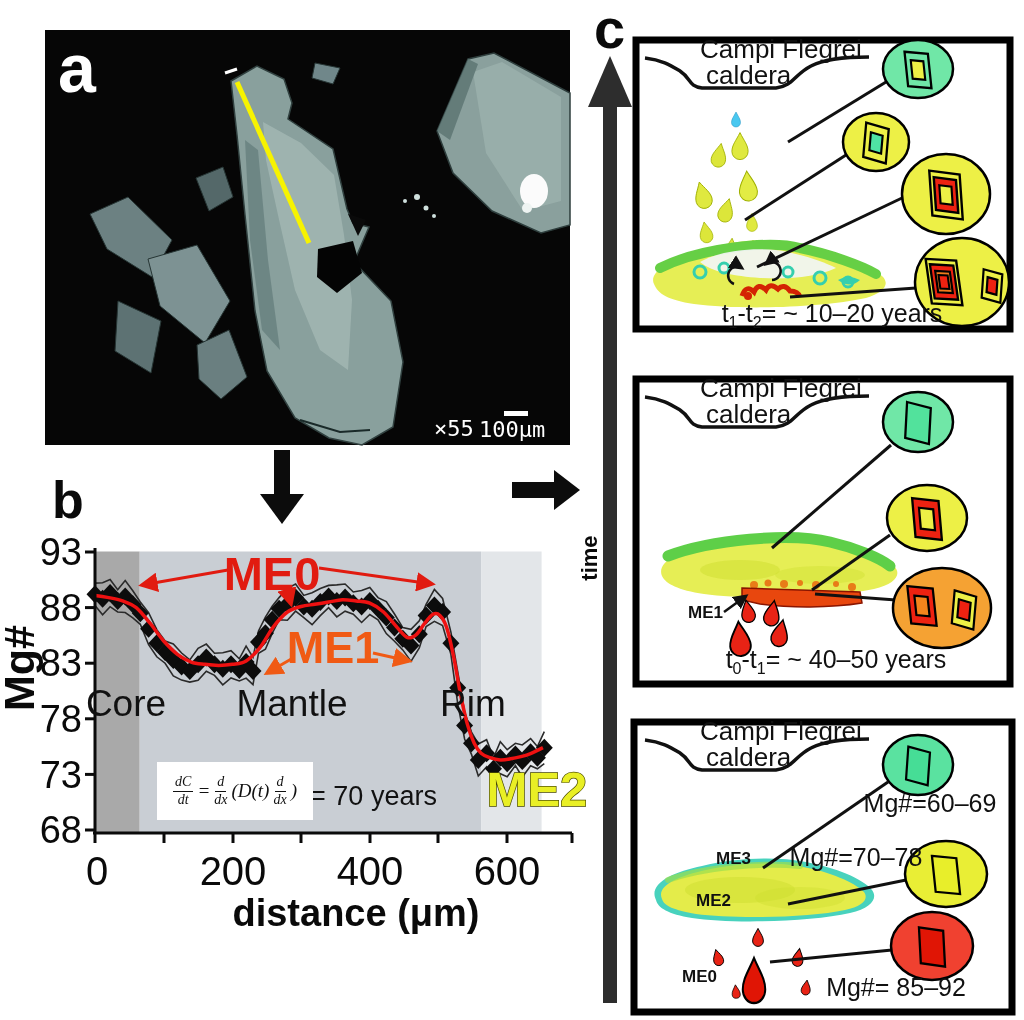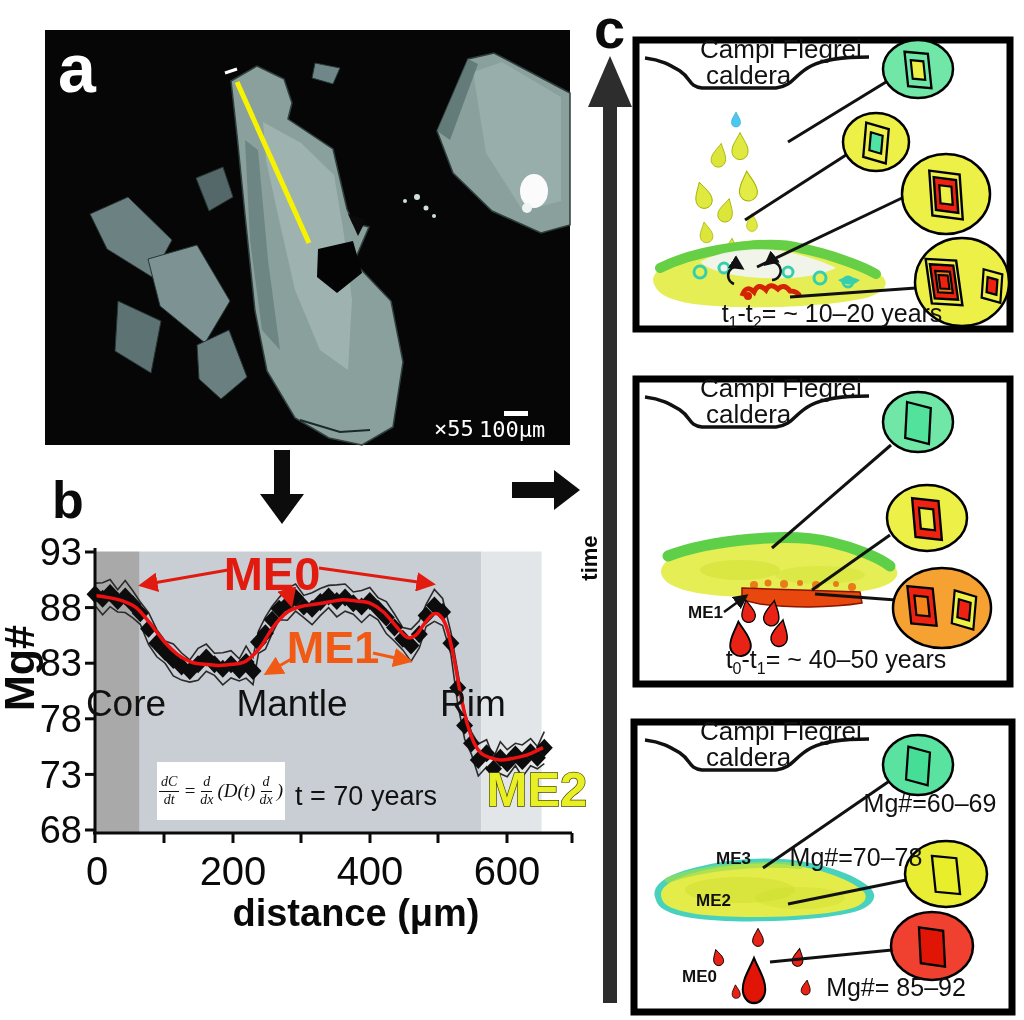--- a/index.html
+++ b/index.html
@@ -2,21 +2,21 @@
 <html><head>
 <meta charset="utf-8">
 <style>
   html,body{margin:0;padding:0;background:#fff;}
   .stage{position:relative;width:1024px;height:1020px;background:#fff;overflow:hidden;
          font-family:"Liberation Sans","DejaVu Sans",sans-serif;}
   svg{position:absolute;left:0;top:0;}
   text{font-family:"Liberation Sans","DejaVu Sans",sans-serif;}
   .sem-text{font-family:"DejaVu Sans Mono",monospace;}
   .sub{font-size:16px;}
-  .eq-box{position:absolute;left:157px;top:762px;width:128px;height:58px;background:#fff;
+  .eq-box{position:absolute;left:157px;top:762px;width:156px;height:58px;background:#fff;
           display:flex;align-items:center;justify-content:center;gap:4px;
           font-family:"Liberation Serif","DejaVu Serif",serif;font-style:italic;
           font-size:19px;color:#111;z-index:5;}
   .frac{display:inline-flex;flex-direction:column;align-items:center;font-size:14px;line-height:1.05;}
   .frac .num{border-bottom:1.4px solid #111;padding:0 2px 1px 2px;}
   .frac .den{padding-top:1px;}
 </style>
 </head>
 <body>
 

